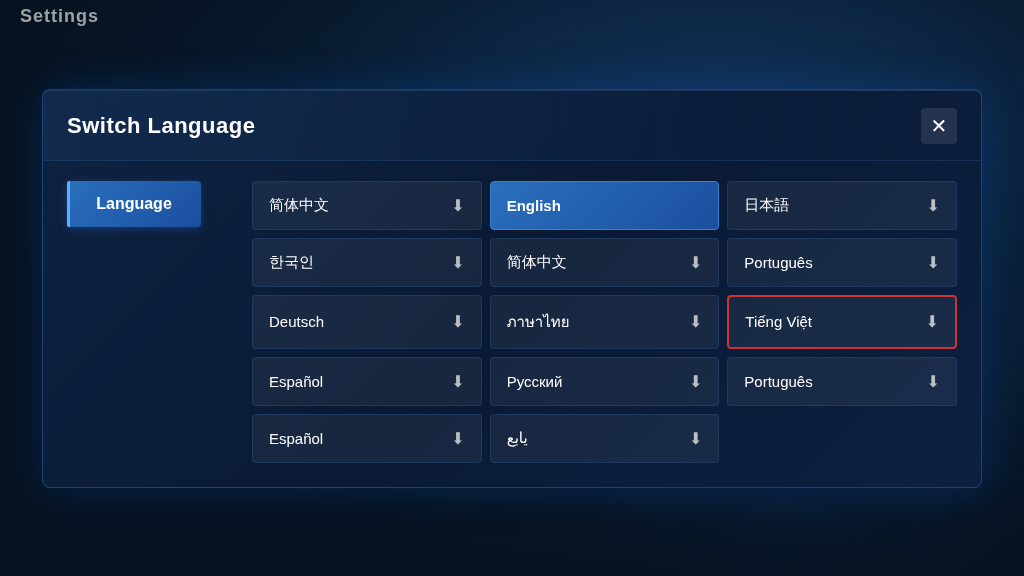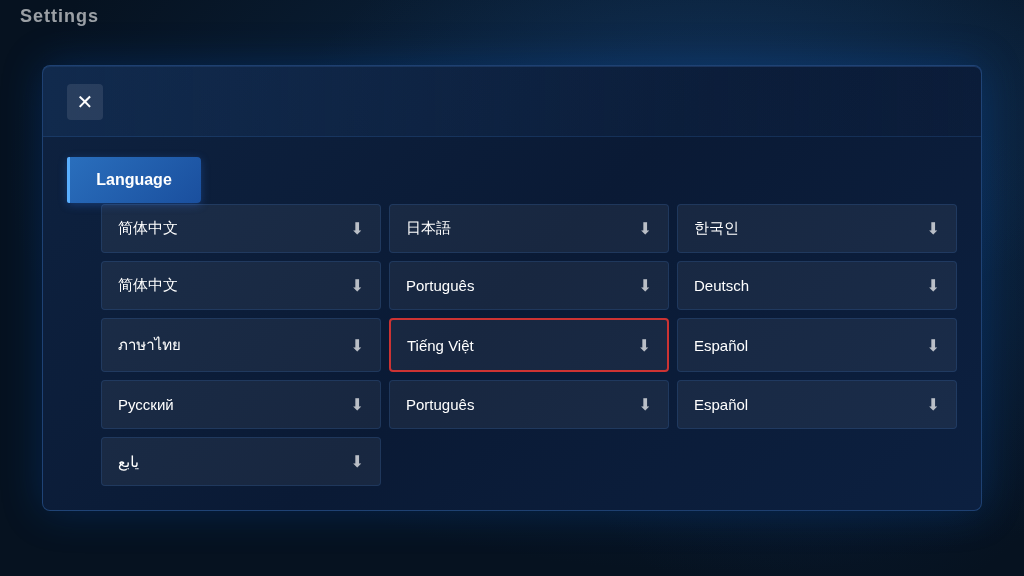--- a/index.html
+++ b/index.html
@@ -78,21 +78,20 @@
       display: flex;
       align-items: center;
       justify-content: center;
       transition: background 0.2s;
     }
 
     .modal-body {
       display: flex;
       padding: 20px 24px 24px 24px;
       gap: 1px;
-      flex-direction: column;
     }
 
     .sidebar {
       width: 150px;
       display: flex;
       flex-direction: column;
       gap: 6px;
       flex-shrink: 0;
       padding-right: 16px;
     }
@@ -178,35 +177,39 @@
       flex-shrink: 0;
     }
   </style>
 </head>
 <body>
 
 <span class="settings-label">Settings</span>
 
 <div class="modal-overlay">
   <div class="modal-header">
+    <span class="modal-title">Switch Language</span>
     <button class="close-btn">✕</button>
   </div>
 
   <div class="modal-body">
     <div class="sidebar">
       <div class="sidebar-item active">
         <span>Language</span>
       </div>
     </div>
 
     <div class="content" id="lang-grid">
     <div class="lang-item">
           <span class="lang-name">简体中文</span>
           <span class="download-icon">⬇</span>
         </div>
+        <div class="lang-item selected">
+          <span class="lang-name">English</span>
+        </div>
         <div class="lang-item">
           <span class="lang-name">日本語</span>
           <span class="download-icon">⬇</span>
         </div>
         <div class="lang-item">
           <span class="lang-name">한국인</span>
           <span class="download-icon">⬇</span>
         </div>
         <div class="lang-item">
           <span class="lang-name">简体中文</span>

